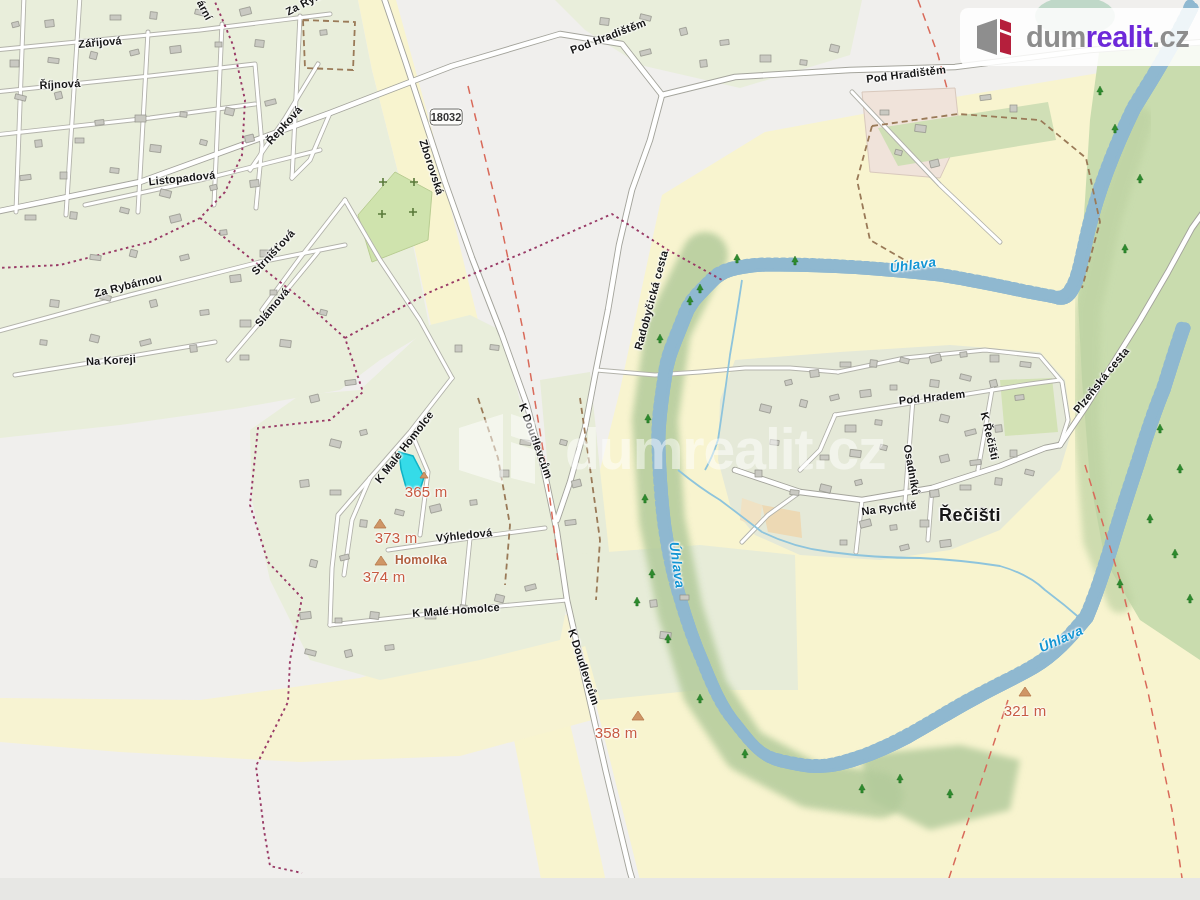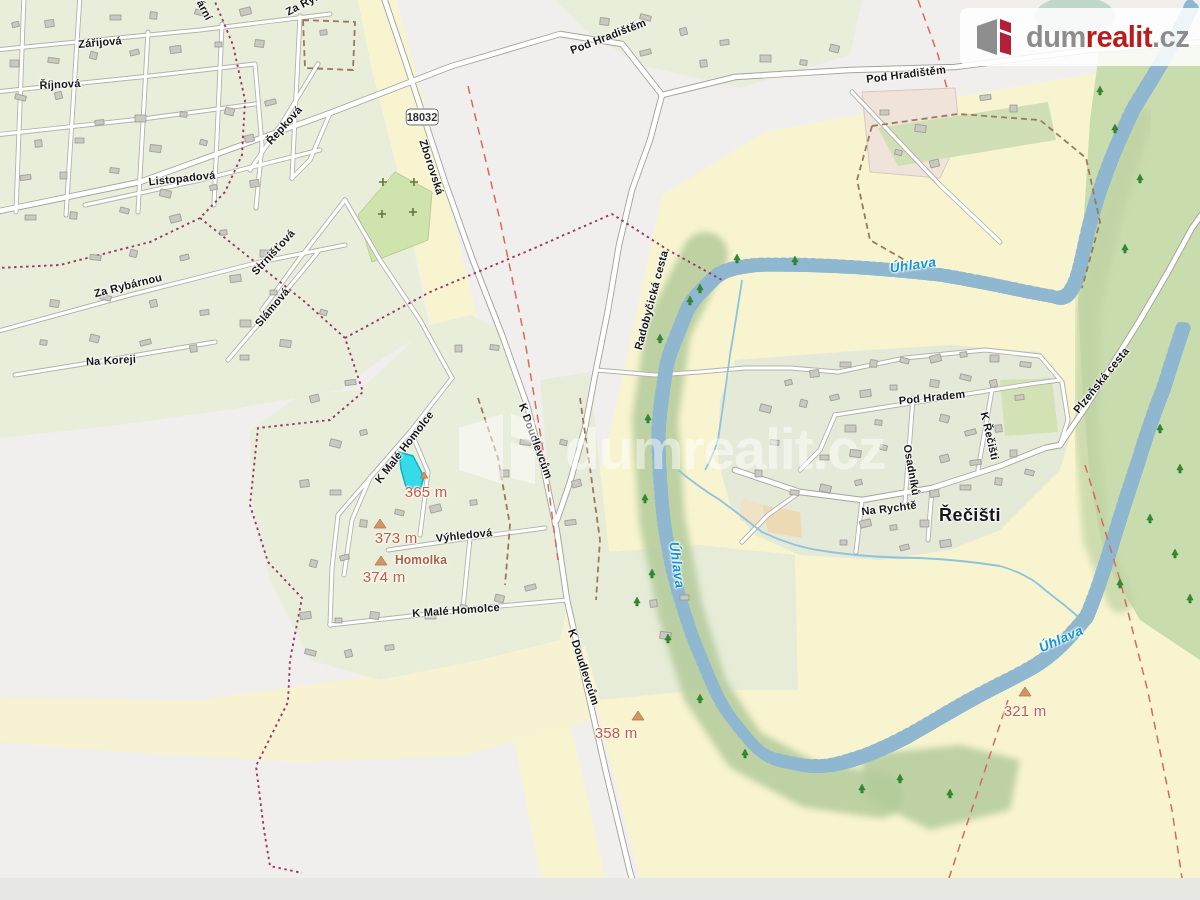--- a/index.html
+++ b/index.html
@@ -8,25 +8,25 @@
   #gfx{position:absolute;left:0;top:0;}
   .lbl{position:absolute;white-space:nowrap;transform:translate(-50%,-50%) rotate(var(--r,0deg));
        font-size:11px;font-weight:bold;color:#161616;letter-spacing:.2px;
        text-shadow:0 0 2px #fff,0 0 2px #fff,1px 1px 2px #fff,-1px -1px 2px #fff;}
   .lbl.place{font-size:18px;letter-spacing:.4px;}
   .lbl.hill{color:#b05f3e;font-size:12px;}
   .lbl.elev{color:#c75b42;font-weight:normal;font-size:15px;}
   .lbl.river{color:#1395d3;font-style:italic;font-size:13.5px;letter-spacing:.4px;}
   .shield{position:absolute;transform:translate(-50%,-50%);background:#fdfdfb;border:1.5px solid #6b6b66;
        border-radius:4px;padding:0 0;font-size:11px;font-weight:bold;color:#333;line-height:15px;
-       box-shadow:0 0 2px rgba(255,255,255,.9);}
+       box-shadow:0 0 2px rgba(255,255,255,.9);margin-left:24px;}
   #logo{position:absolute;right:0;top:8px;width:240px;height:58px;background:rgba(255,255,255,.85);
        border-radius:8px 0 0 8px;display:flex;align-items:center;padding-left:14px;box-sizing:border-box;}
   #logo .word{font-size:29px;font-weight:bold;color:#8d8d8d;margin-left:10px;letter-spacing:-.5px;}
-  #logo .word b{color:#b91c1c;}
+  #logo .word b{color:#6d28d9;}
   #wm{position:absolute;left:455px;top:408px;display:flex;align-items:center;opacity:.5;pointer-events:none;}
   #wm .wtxt{color:#ffffff;font-size:57px;font-weight:bold;margin-left:18px;letter-spacing:-1px;}
 </style>
 </head>
 <body>
 
 <div id="map">
 <svg id="gfx" width="1200" height="900" viewBox="0 0 1200 900">
   <defs>
     <filter id="soft" x="-20%" y="-20%" width="140%" height="140%">

